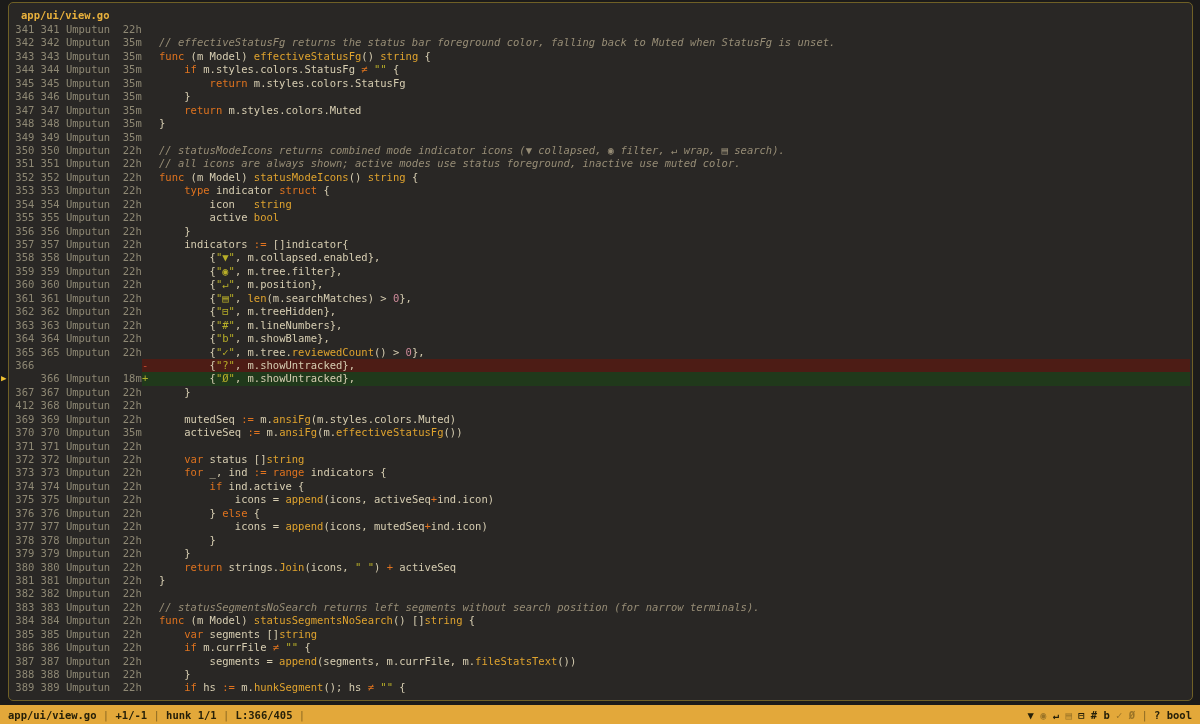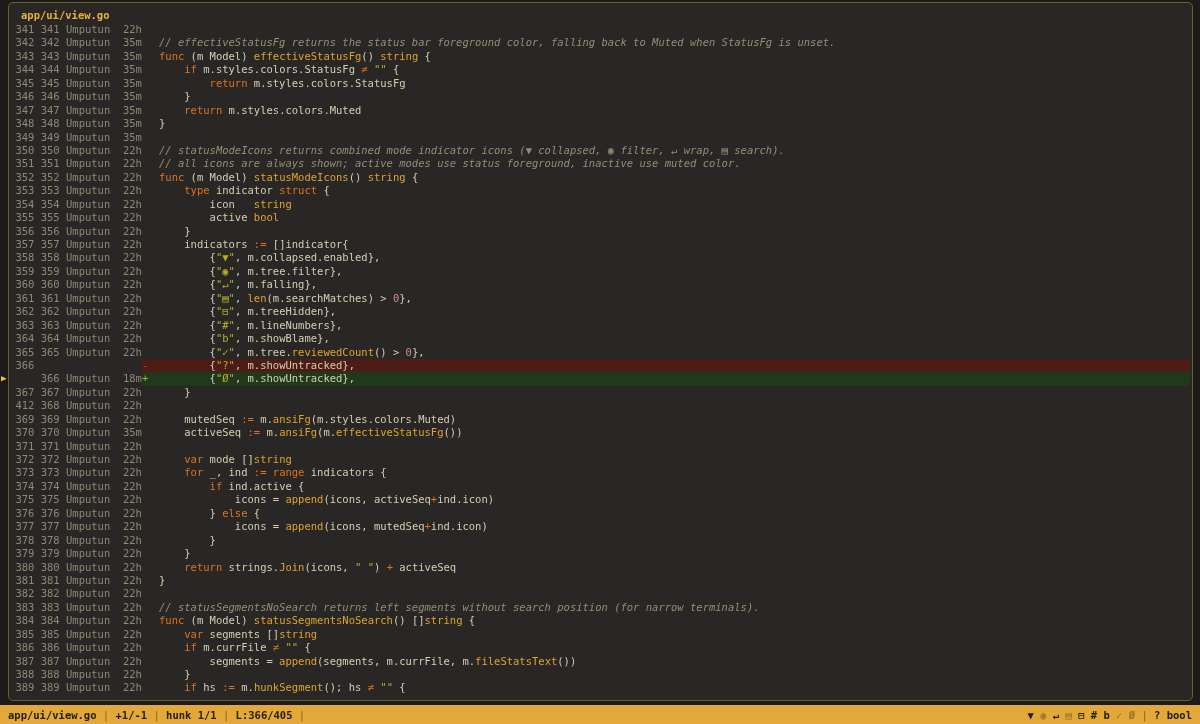--- a/index.html
+++ b/index.html
@@ -15,21 +15,21 @@
   }
   .file-header{
     padding:6px 0 1px 12px;font-size:10.5px;line-height:13px;font-weight:bold;
     color:#e9b13c;white-space:pre;
   }
   .code-lines{position:relative;}
   .row{
     position:relative;display:flex;height:13.45px;
     font-size:10.5px;line-height:13.45px;white-space:pre;
   }
-  .gutter{flex:0 0 133px;color:#8e8874;white-space:pre;overflow:hidden;text-align:center;}
+  .gutter{flex:0 0 133px;color:#8e8874;white-space:pre;overflow:hidden;}
   .rest{flex:1;display:flex;white-space:pre;margin-right:2px;}
   .marker{flex:0 0 8px;margin-right:9px;text-align:left;}
   .code{white-space:pre;color:#d6cdb1;text-align:center;}
   .row.del .rest{background:#4d1c15;}
   .row.add .rest{background:#20391b;}
   .marker.mdel{color:#c74b33;}
   .marker.madd{color:#b2b228;}
   .cursor{
     position:absolute;left:-8px;top:0;color:#f1c232;font-size:9px;line-height:13.45px;
   }
@@ -71,34 +71,34 @@
       <div class="row"><span class="gutter"> 350 350 Umputun  22h</span><span class="rest"><span class="marker"> </span><span class="code"><span class="tok-c">// statusModeIcons returns combined mode indicator icons (▼ collapsed, ◉ filter, ↵ wrap, ▤ search).</span></span></span></div>
       <div class="row"><span class="gutter"> 351 351 Umputun  22h</span><span class="rest"><span class="marker"> </span><span class="code"><span class="tok-c">// all icons are always shown; active modes use status foreground, inactive use muted color.</span></span></span></div>
       <div class="row"><span class="gutter"> 352 352 Umputun  22h</span><span class="rest"><span class="marker"> </span><span class="code"><span class="tok-k">func</span><span class="tok-p"> (m Model) </span><span class="tok-y">statusModeIcons</span><span class="tok-p">() </span><span class="tok-y">string</span><span class="tok-p"> {</span></span></span></div>
       <div class="row"><span class="gutter"> 353 353 Umputun  22h</span><span class="rest"><span class="marker"> </span><span class="code"><span class="tok-p">    </span><span class="tok-k">type</span><span class="tok-p"> indicator </span><span class="tok-k">struct</span><span class="tok-p"> {</span></span></span></div>
       <div class="row"><span class="gutter"> 354 354 Umputun  22h</span><span class="rest"><span class="marker"> </span><span class="code"><span class="tok-p">        icon   </span><span class="tok-y">string</span></span></span></div>
       <div class="row"><span class="gutter"> 355 355 Umputun  22h</span><span class="rest"><span class="marker"> </span><span class="code"><span class="tok-p">        active </span><span class="tok-y">bool</span></span></span></div>
       <div class="row"><span class="gutter"> 356 356 Umputun  22h</span><span class="rest"><span class="marker"> </span><span class="code"><span class="tok-p">    }</span></span></span></div>
       <div class="row"><span class="gutter"> 357 357 Umputun  22h</span><span class="rest"><span class="marker"> </span><span class="code"><span class="tok-p">    indicators </span><span class="tok-o">:=</span><span class="tok-p"> []indicator{</span></span></span></div>
       <div class="row"><span class="gutter"> 358 358 Umputun  22h</span><span class="rest"><span class="marker"> </span><span class="code"><span class="tok-p">        {</span><span class="tok-s">"▼"</span><span class="tok-p">, m.collapsed.enabled},</span></span></span></div>
       <div class="row"><span class="gutter"> 359 359 Umputun  22h</span><span class="rest"><span class="marker"> </span><span class="code"><span class="tok-p">        {</span><span class="tok-s">"◉"</span><span class="tok-p">, m.tree.filter},</span></span></span></div>
-      <div class="row"><span class="gutter"> 360 360 Umputun  22h</span><span class="rest"><span class="marker"> </span><span class="code"><span class="tok-p">        {</span><span class="tok-s">"↵"</span><span class="tok-p">, m.falling},</span></span></span></div>
+      <div class="row"><span class="gutter"> 360 360 Umputun  22h</span><span class="rest"><span class="marker"> </span><span class="code"><span class="tok-p">        {</span><span class="tok-s">"↵"</span><span class="tok-p">, m.position},</span></span></span></div>
       <div class="row"><span class="gutter"> 361 361 Umputun  22h</span><span class="rest"><span class="marker"> </span><span class="code"><span class="tok-p">        {</span><span class="tok-s">"▤"</span><span class="tok-p">, </span><span class="tok-y">len</span><span class="tok-p">(m.searchMatches) &gt; </span><span class="tok-n">0</span><span class="tok-p">},</span></span></span></div>
       <div class="row"><span class="gutter"> 362 362 Umputun  22h</span><span class="rest"><span class="marker"> </span><span class="code"><span class="tok-p">        {</span><span class="tok-s">"⊟"</span><span class="tok-p">, m.treeHidden},</span></span></span></div>
       <div class="row"><span class="gutter"> 363 363 Umputun  22h</span><span class="rest"><span class="marker"> </span><span class="code"><span class="tok-p">        {</span><span class="tok-s">"#"</span><span class="tok-p">, m.lineNumbers},</span></span></span></div>
       <div class="row"><span class="gutter"> 364 364 Umputun  22h</span><span class="rest"><span class="marker"> </span><span class="code"><span class="tok-p">        {</span><span class="tok-s">"b"</span><span class="tok-p">, m.showBlame},</span></span></span></div>
       <div class="row"><span class="gutter"> 365 365 Umputun  22h</span><span class="rest"><span class="marker"> </span><span class="code"><span class="tok-p">        {</span><span class="tok-s">"✓"</span><span class="tok-p">, m.tree.</span><span class="tok-y">reviewedCount</span><span class="tok-p">() &gt; </span><span class="tok-n">0</span><span class="tok-p">},</span></span></span></div>
       <div class="row del"><span class="gutter"> 366                 </span><span class="rest"><span class="marker mdel">-</span><span class="code"><span class="tok-p">        {</span><span class="tok-s">"?"</span><span class="tok-p">, m.showUntracked},</span></span></span></div>
       <div class="row add"><span class="cursor">▶</span><span class="gutter">     366 Umputun  18m</span><span class="rest"><span class="marker madd">+</span><span class="code"><span class="tok-p">        {</span><span class="tok-s">"Ø"</span><span class="tok-p">, m.showUntracked},</span></span></span></div>
       <div class="row"><span class="gutter"> 367 367 Umputun  22h</span><span class="rest"><span class="marker"> </span><span class="code"><span class="tok-p">    }</span></span></span></div>
       <div class="row"><span class="gutter"> 412 368 Umputun  22h</span><span class="rest"><span class="marker"> </span><span class="code"></span></span></div>
       <div class="row"><span class="gutter"> 369 369 Umputun  22h</span><span class="rest"><span class="marker"> </span><span class="code"><span class="tok-p">    mutedSeq </span><span class="tok-o">:=</span><span class="tok-p"> m.</span><span class="tok-y">ansiFg</span><span class="tok-p">(m.styles.colors.Muted)</span></span></span></div>
       <div class="row"><span class="gutter"> 370 370 Umputun  35m</span><span class="rest"><span class="marker"> </span><span class="code"><span class="tok-p">    activeSeq </span><span class="tok-o">:=</span><span class="tok-p"> m.</span><span class="tok-y">ansiFg</span><span class="tok-p">(m.</span><span class="tok-y">effectiveStatusFg</span><span class="tok-p">())</span></span></span></div>
       <div class="row"><span class="gutter"> 371 371 Umputun  22h</span><span class="rest"><span class="marker"> </span><span class="code"></span></span></div>
-      <div class="row"><span class="gutter"> 372 372 Umputun  22h</span><span class="rest"><span class="marker"> </span><span class="code"><span class="tok-p">    </span><span class="tok-k">var</span><span class="tok-p"> mode []</span><span class="tok-y">string</span></span></span></div>
+      <div class="row"><span class="gutter"> 372 372 Umputun  22h</span><span class="rest"><span class="marker"> </span><span class="code"><span class="tok-p">    </span><span class="tok-k">var</span><span class="tok-p"> status []</span><span class="tok-y">string</span></span></span></div>
       <div class="row"><span class="gutter"> 373 373 Umputun  22h</span><span class="rest"><span class="marker"> </span><span class="code"><span class="tok-p">    </span><span class="tok-k">for</span><span class="tok-p"> _, ind </span><span class="tok-o">:=</span><span class="tok-p"> </span><span class="tok-k">range</span><span class="tok-p"> indicators {</span></span></span></div>
       <div class="row"><span class="gutter"> 374 374 Umputun  22h</span><span class="rest"><span class="marker"> </span><span class="code"><span class="tok-p">        </span><span class="tok-k">if</span><span class="tok-p"> ind.active {</span></span></span></div>
       <div class="row"><span class="gutter"> 375 375 Umputun  22h</span><span class="rest"><span class="marker"> </span><span class="code"><span class="tok-p">            icons = </span><span class="tok-y">append</span><span class="tok-p">(icons, activeSeq</span><span class="tok-o">+</span><span class="tok-p">ind.icon)</span></span></span></div>
       <div class="row"><span class="gutter"> 376 376 Umputun  22h</span><span class="rest"><span class="marker"> </span><span class="code"><span class="tok-p">        } </span><span class="tok-k">else</span><span class="tok-p"> {</span></span></span></div>
       <div class="row"><span class="gutter"> 377 377 Umputun  22h</span><span class="rest"><span class="marker"> </span><span class="code"><span class="tok-p">            icons = </span><span class="tok-y">append</span><span class="tok-p">(icons, mutedSeq</span><span class="tok-o">+</span><span class="tok-p">ind.icon)</span></span></span></div>
       <div class="row"><span class="gutter"> 378 378 Umputun  22h</span><span class="rest"><span class="marker"> </span><span class="code"><span class="tok-p">        }</span></span></span></div>
       <div class="row"><span class="gutter"> 379 379 Umputun  22h</span><span class="rest"><span class="marker"> </span><span class="code"><span class="tok-p">    }</span></span></span></div>
       <div class="row"><span class="gutter"> 380 380 Umputun  22h</span><span class="rest"><span class="marker"> </span><span class="code"><span class="tok-p">    </span><span class="tok-k">return</span><span class="tok-p"> strings.</span><span class="tok-y">Join</span><span class="tok-p">(icons, </span><span class="tok-s">" "</span><span class="tok-p">) </span><span class="tok-o">+</span><span class="tok-p"> activeSeq</span></span></span></div>
       <div class="row"><span class="gutter"> 381 381 Umputun  22h</span><span class="rest"><span class="marker"> </span><span class="code"><span class="tok-p">}</span></span></span></div>
       <div class="row"><span class="gutter"> 382 382 Umputun  22h</span><span class="rest"><span class="marker"> </span><span class="code"></span></span></div>

